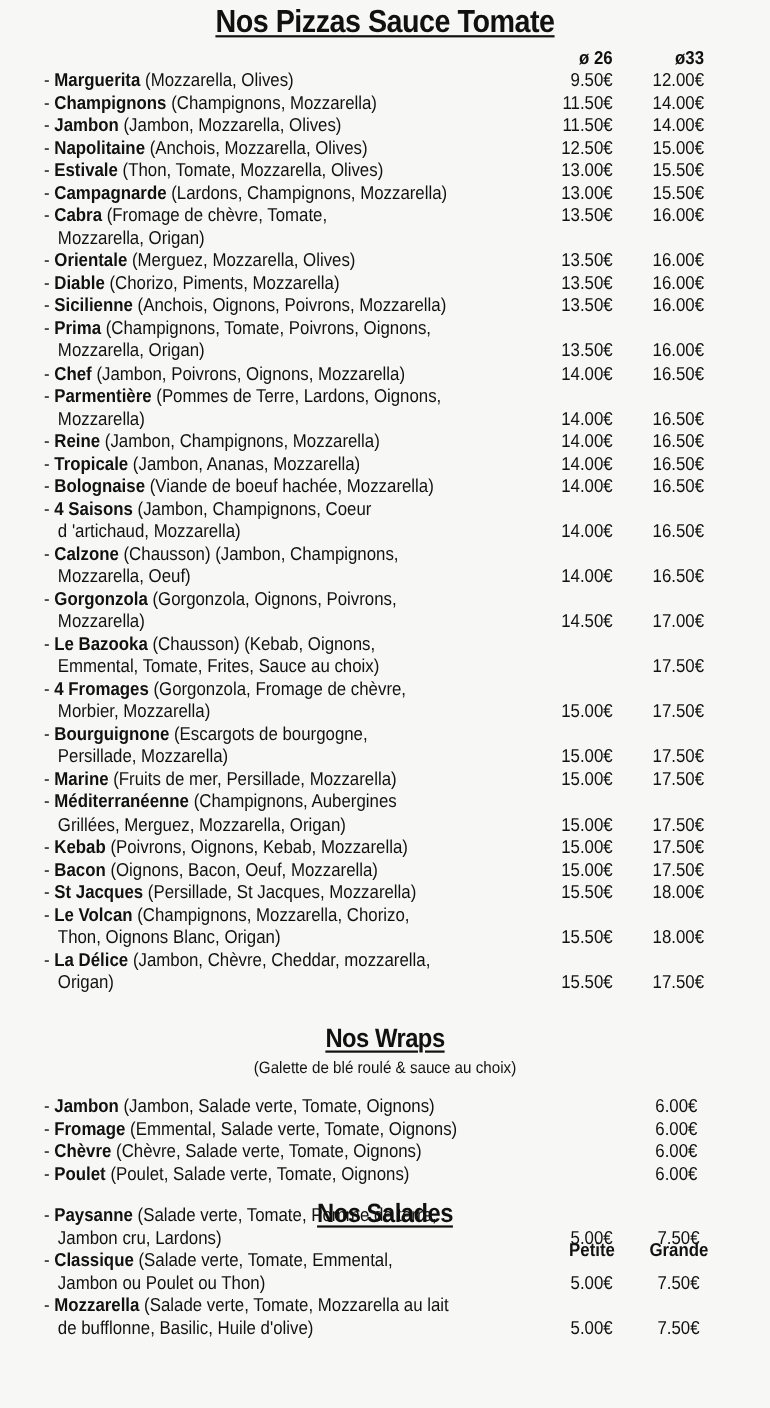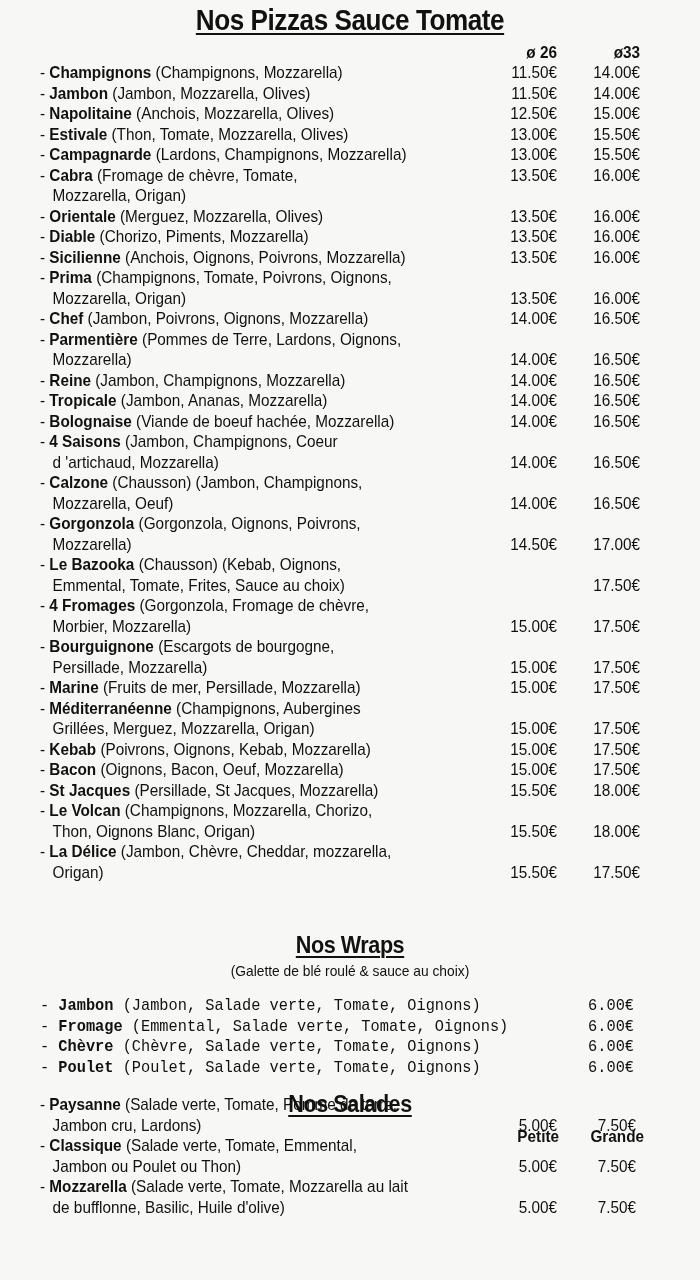--- a/index.html
+++ b/index.html
@@ -50,20 +50,27 @@
 <body>
 
 <div class="page">
 
   <div class="section-title" style="top:4px;font-size:29px;">Nos Pizzas Sauce Tomate</div>
   <div class="col-header" style="left:487px;width:70px;top:43px;">ø 26</div>
   <div class="col-header" style="left:570px;width:70px;top:43px;">ø33</div>
   <div class="list" id="pizza-list" style="top:63px;">
       <div class="item">
         <div class="desc">
+          <span class="line"><span>- </span><span class="name">Marguerita</span> <span>(Mozzarella, Olives)</span></span>
+        </div>
+        <div class="price p1">9.50€</div>
+        <div class="price p2">12.00€</div>
+      </div>
+      <div class="item">
+        <div class="desc">
           <span class="line"><span>- </span><span class="name">Champignons</span> <span>(Champignons, Mozzarella)</span></span>
         </div>
         <div class="price p1">11.50€</div>
         <div class="price p2">14.00€</div>
       </div>
       <div class="item">
         <div class="desc">
           <span class="line"><span>- </span><span class="name">Jambon</span> <span>(Jambon, Mozzarella, Olives)</span></span>
         </div>
         <div class="price p1">11.50€</div>
@@ -260,21 +267,21 @@
           <span class="line"><span>- </span><span class="name">La Délice</span> <span>(Jambon, Chèvre, Cheddar, mozzarella,</span></span>
           <span class="line cont"><span>Origan)</span></span>
         </div>
         <div class="price p1">15.50€</div>
         <div class="price p2">17.50€</div>
       </div>
     </div>
 
   <div class="section-title" style="top:931px;font-size:24px;">Nos Wraps</div>
   <div class="subtitle" style="top:962px;">(Galette de blé roulé &amp; sauce au choix)</div>
-  <div class="list" id="wrap-list" style="top:996px;font-family:Liberation Mono, monospace;">
+  <div class="list" id="wrap-list" style="top:996px;">
       <div class="item">
         <div class="desc">
           <span class="line"><span>- </span><span class="name">Jambon</span> <span>(Jambon, Salade verte, Tomate, Oignons)</span></span>
         </div>
         <div class="price pw">6.00€</div>
       </div>
       <div class="item">
         <div class="desc">
           <span class="line"><span>- </span><span class="name">Fromage</span> <span>(Emmental, Salade verte, Tomate, Oignons)</span></span>
         </div>

